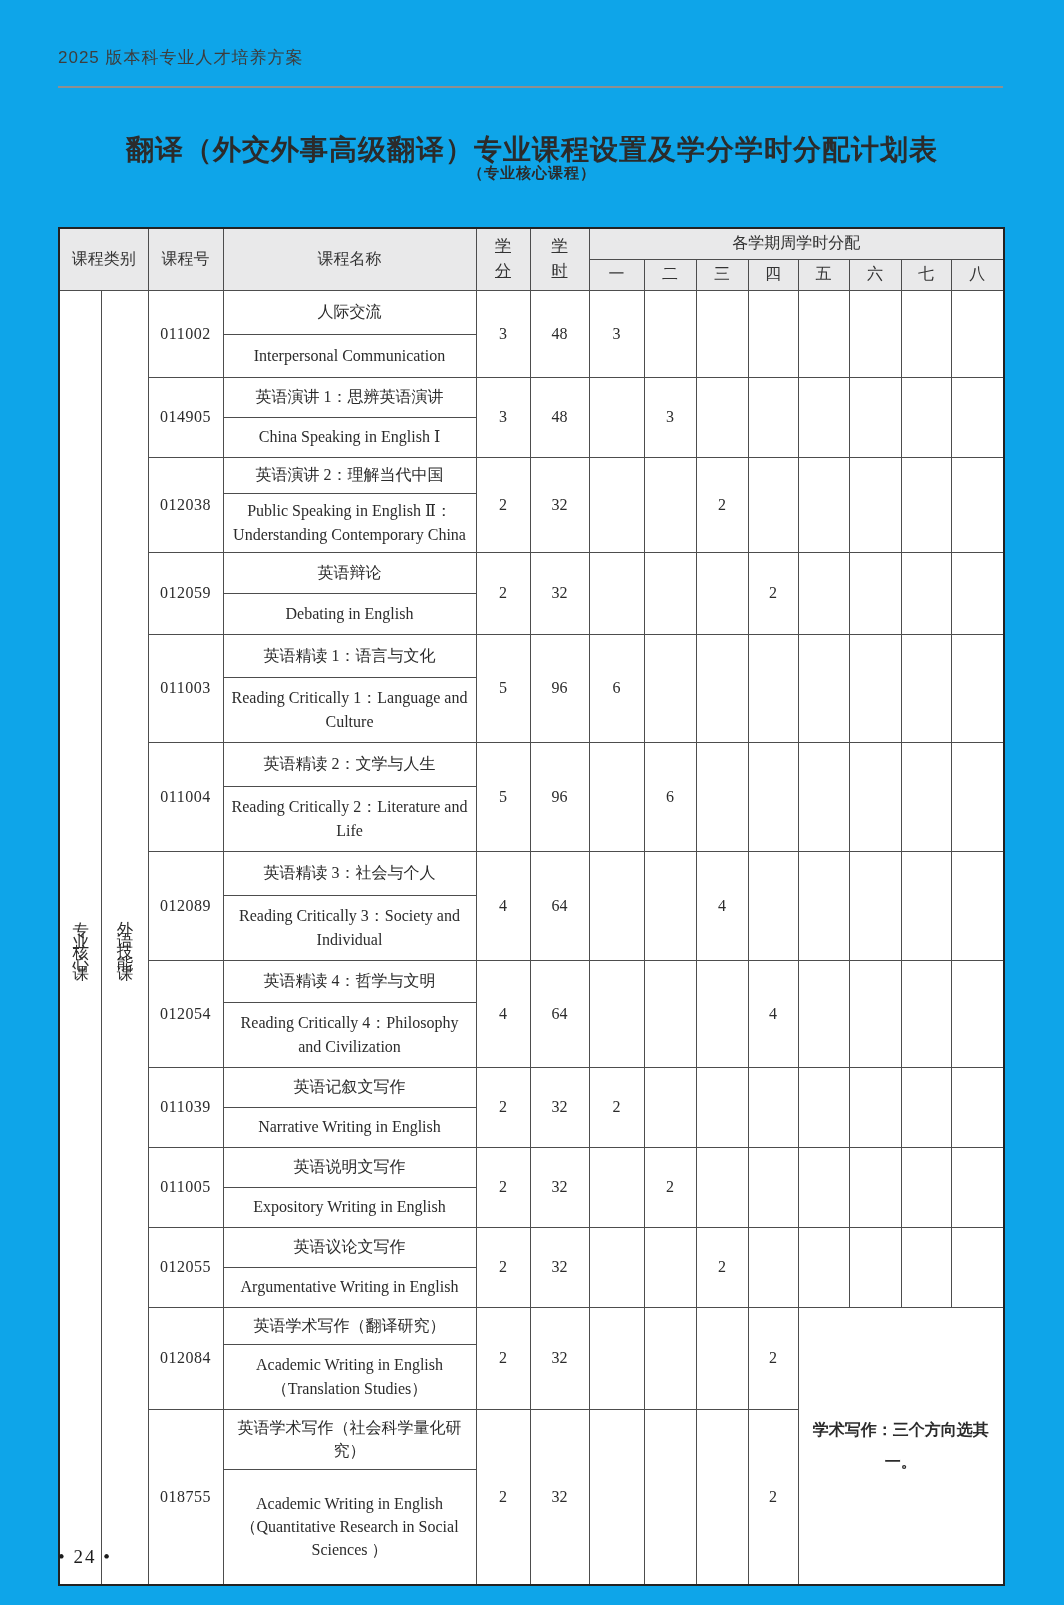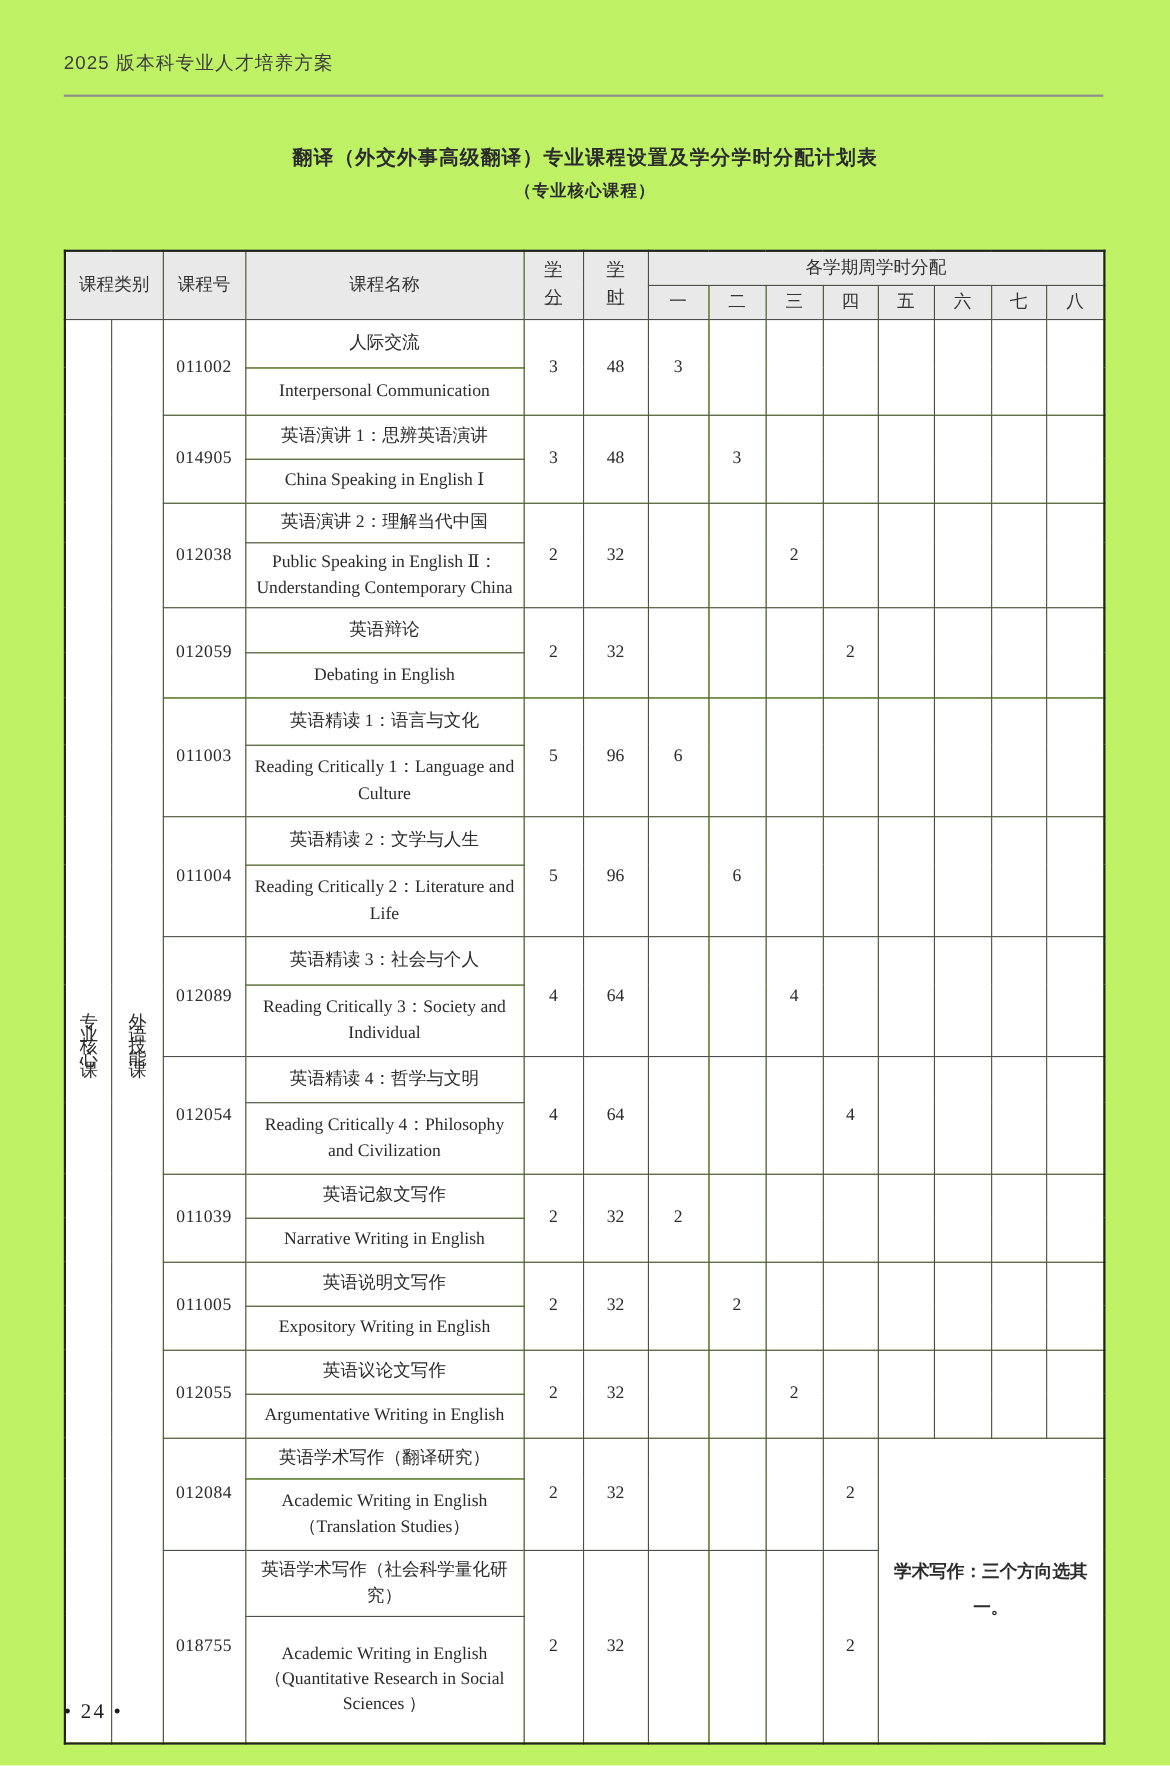--- a/index.html
+++ b/index.html
@@ -4,21 +4,21 @@
 <style>
   html, body {
     margin: 0;
     padding: 0;
     background: #ffffff;
   }
   .page {
     position: relative;
     width: 1064px;
     height: 1605px;
-    background: #bef264;
+    background: #0ea5e9;
     overflow: hidden;
     font-family: "Liberation Serif", "DejaVu Serif", serif;
     color: #2b2b2b;
   }
   .running-header {
     position: absolute;
     left: 58px;
     top: 46px;
     font-family: "Liberation Sans", "DejaVu Sans", sans-serif;
     font-size: 17px;
@@ -34,21 +34,21 @@
     border-top: 2px solid #8f8f8f;
   }
   .doc-title {
     position: absolute;
     left: 0;
     top: 131px;
     width: 1064px;
     margin: 0;
     text-align: center;
     font-family: "Liberation Sans", "DejaVu Sans", sans-serif;
-    font-size: 18px;
+    font-size: 28px;
     font-weight: bold;
     letter-spacing: 1px;
     color: #2b2b2b;
   }
   .doc-subtitle {
     position: absolute;
     left: 0;
     top: 164px;
     width: 1064px;
     margin: 0;

